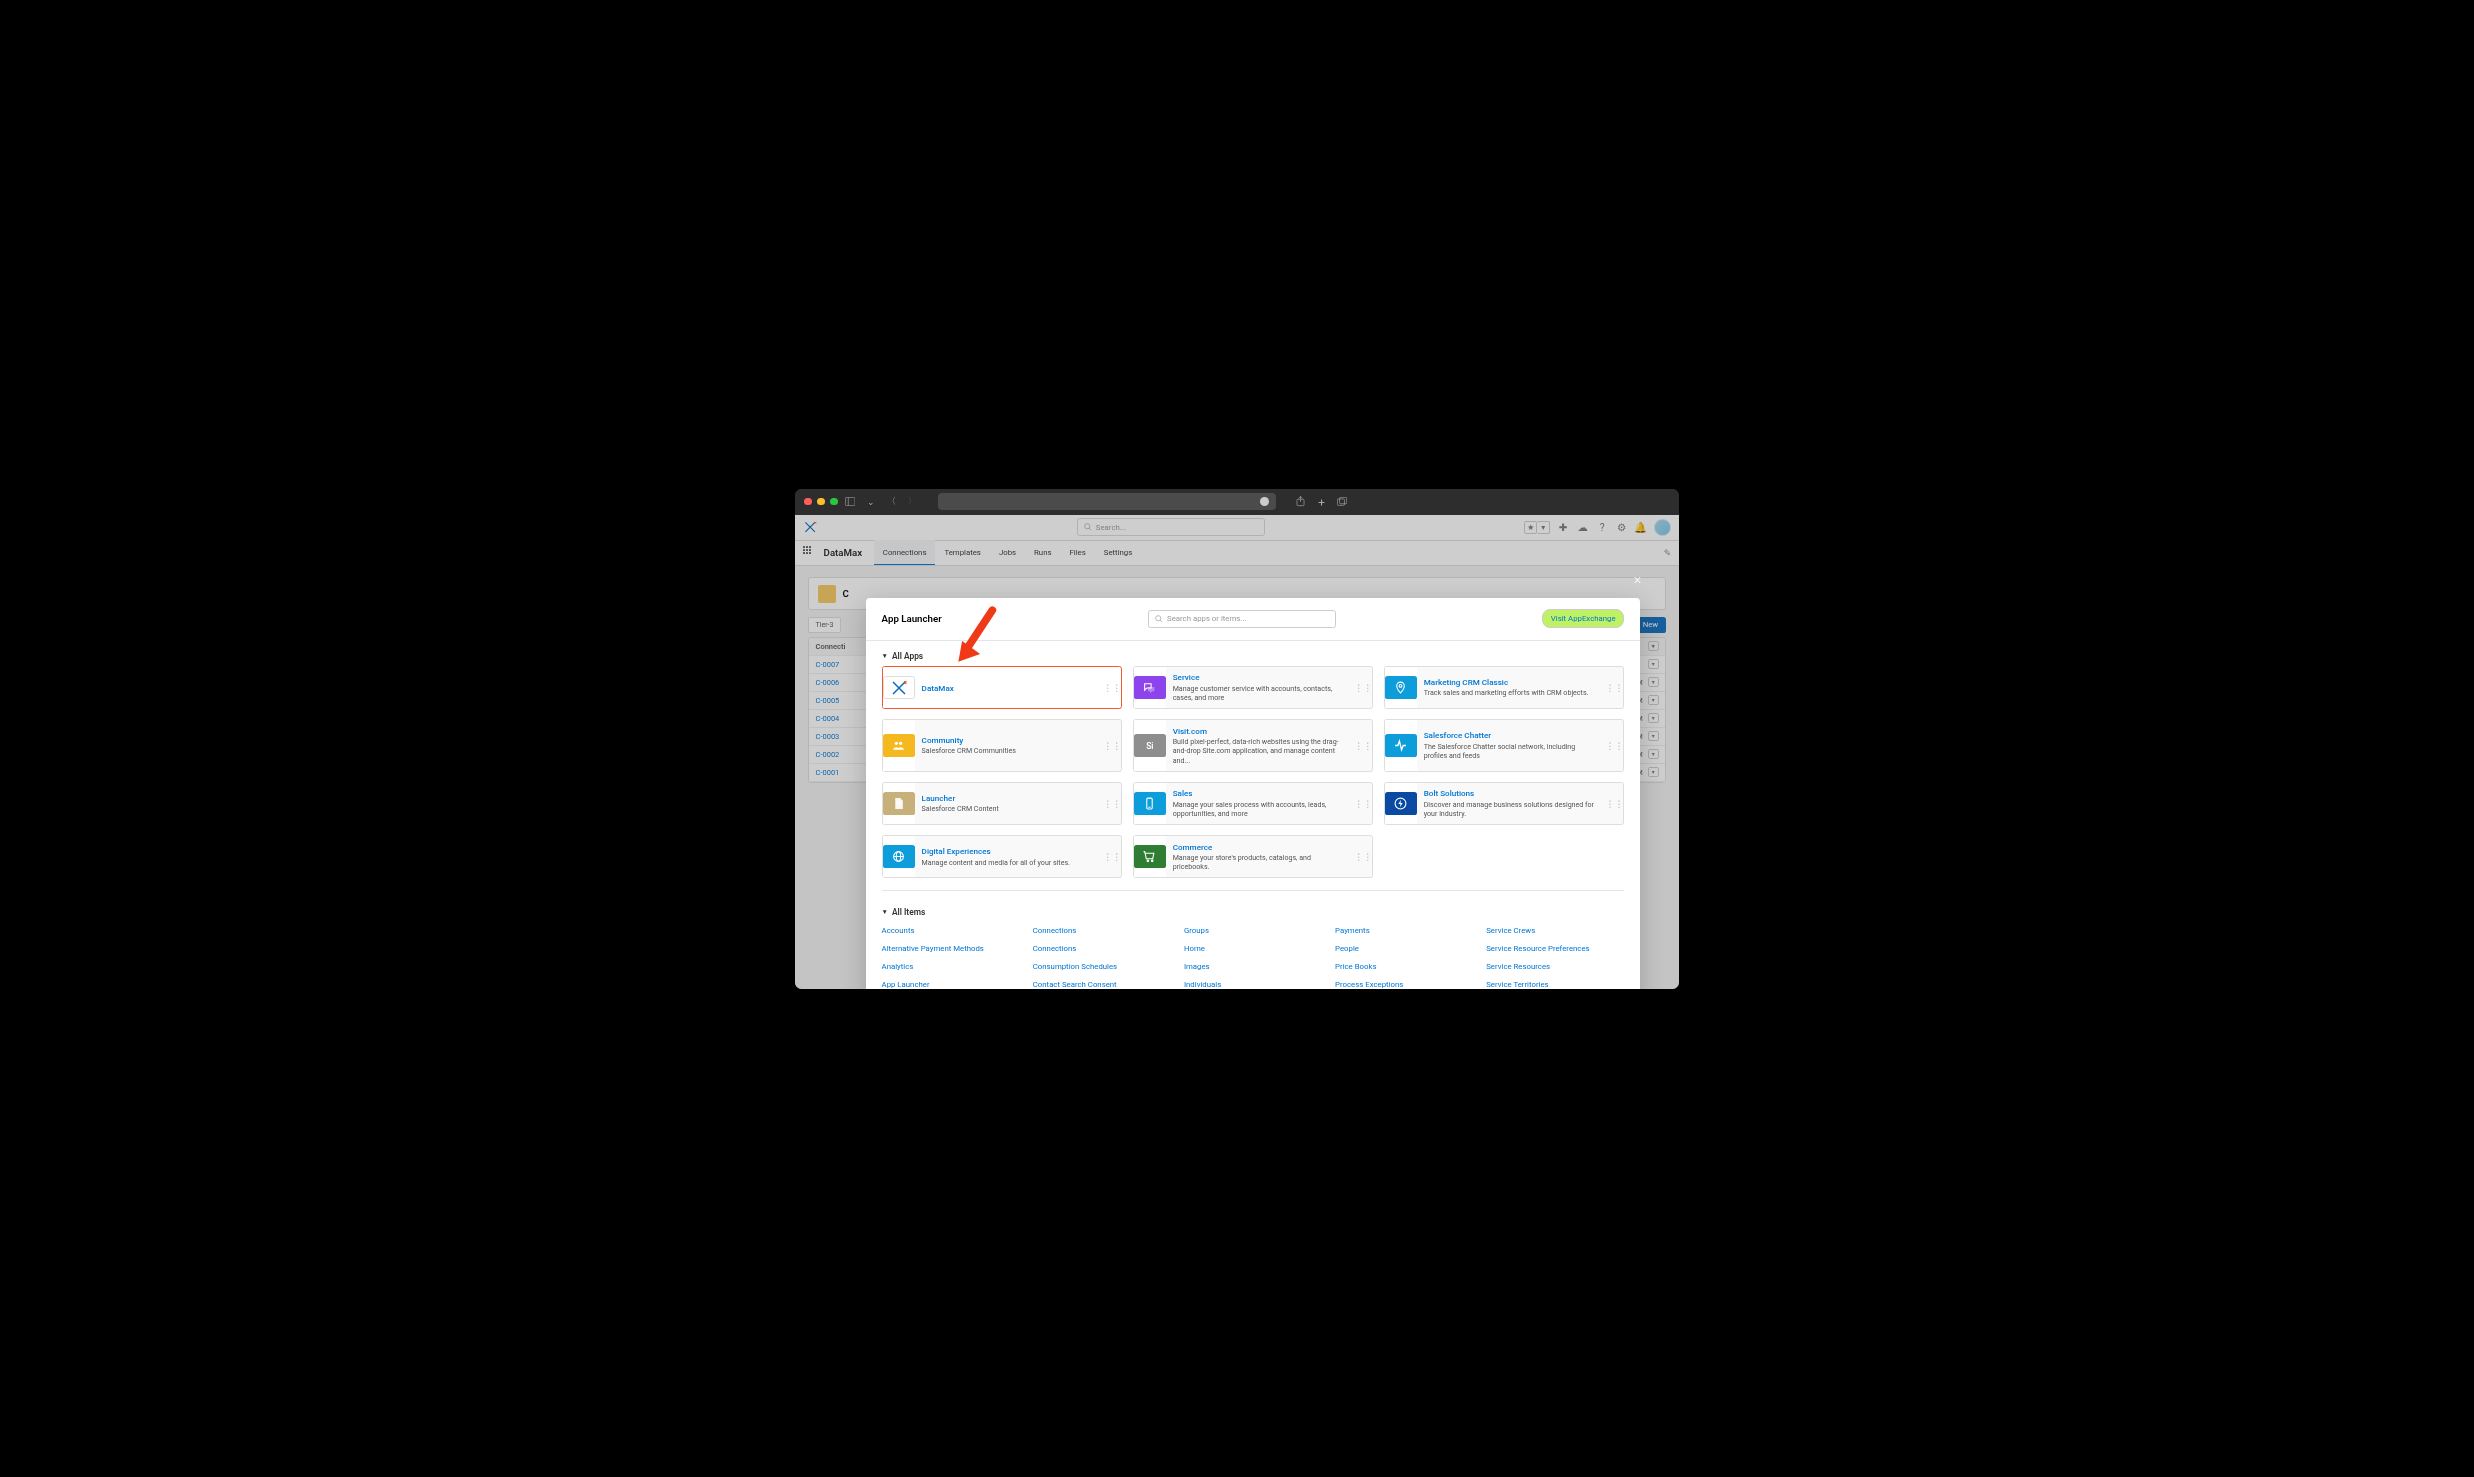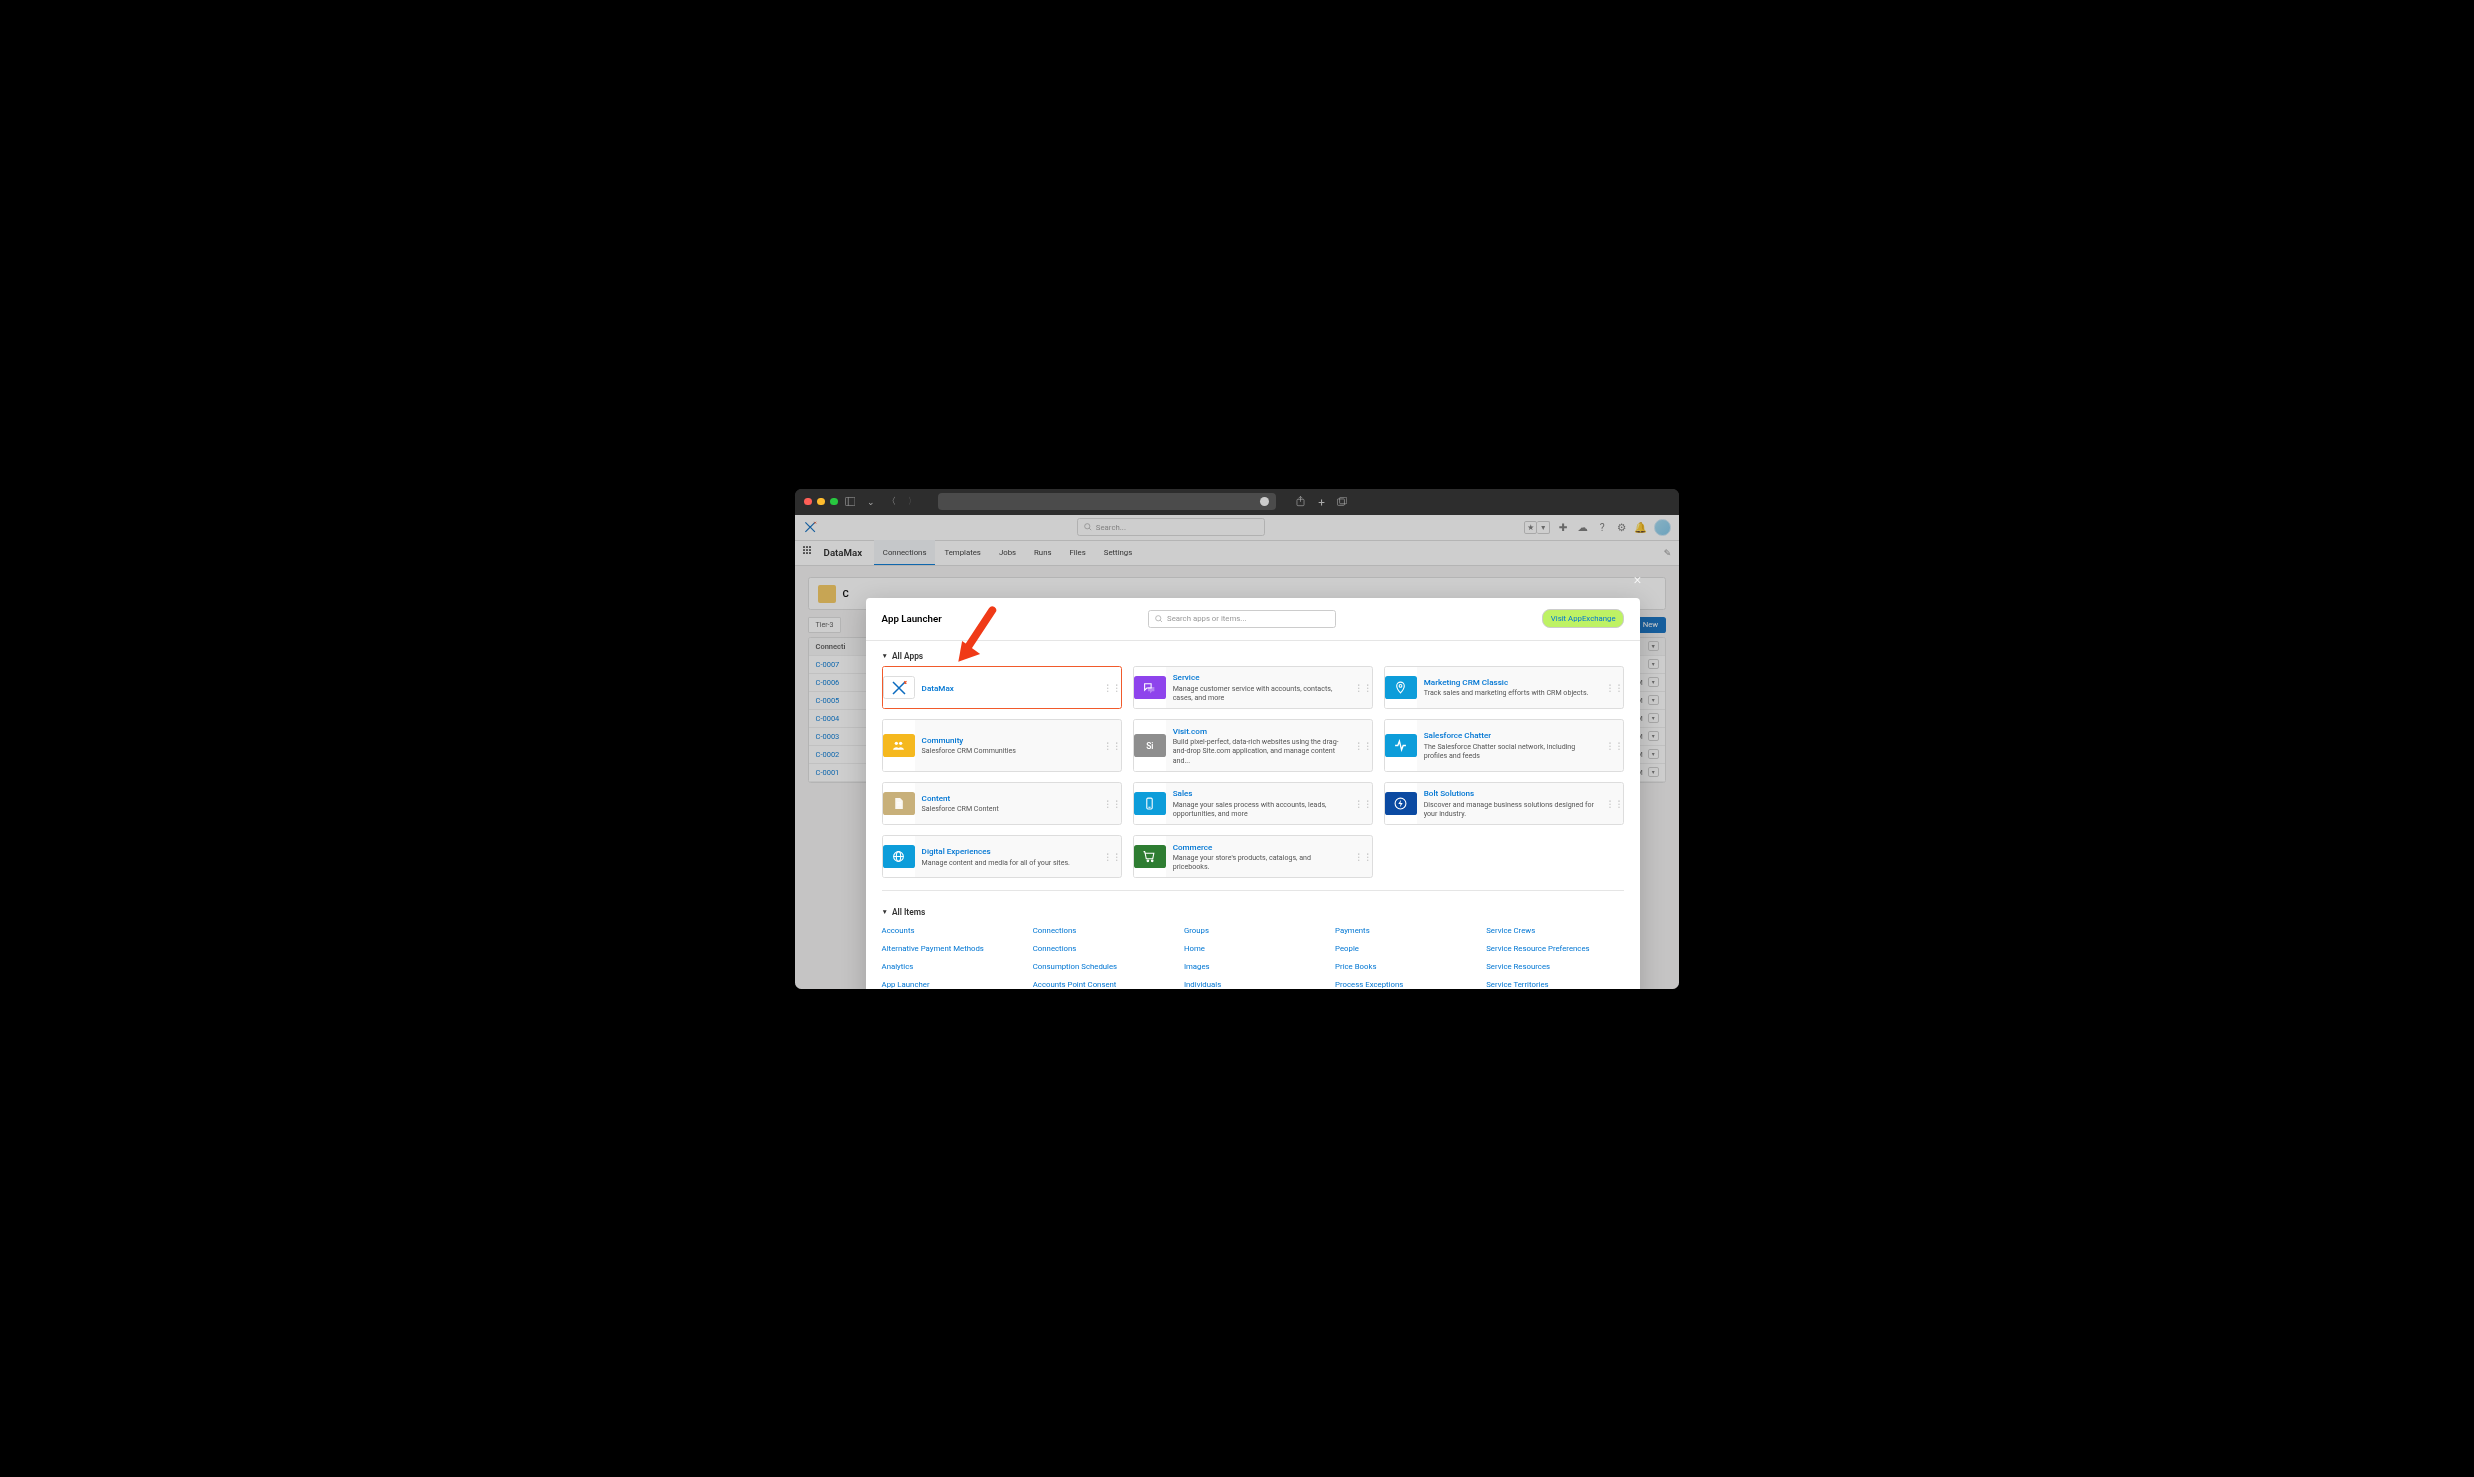--- a/index.html
+++ b/index.html
@@ -360,21 +360,21 @@
     <div class="card-ic">
                 <div class="ic-box" style="background:#c8b07a;">
                   <svg width="13" height="13" viewBox="0 0 24 24" fill="#fff">
                     <path d="M6 2h9l5 5v15H6z" opacity=".9"></path>
                     <rect x="9" y="10" width="8" height="1.5"></rect>
                     <rect x="9" y="14" width="8" height="1.5"></rect>
                   </svg>
                 </div>
               </div>
     <div class="card-body">
-      <div class="card-title">Content</div>
+      <div class="card-title">Launcher</div>
       <div class="card-desc">Salesforce CRM Content</div>
     </div>
     <div class="card-drag">⋮⋮</div>
             </div>
             <div class="card">
     <div class="card-ic">
                 <div class="ic-box" style="background:#0d9dda;">
                   <svg width="13" height="13" viewBox="0 0 24 24" fill="none" stroke="#fff" stroke-width="2">
                     <rect x="7" y="2" width="10" height="20" rx="2"></rect>
                     <line x1="10" y1="19" x2="14" y2="19" stroke-width="2"></line>
@@ -455,21 +455,21 @@
             <div class="item-link">Connections</div>
             <div class="item-link">Home</div>
             <div class="item-link">People</div>
             <div class="item-link">Service Resource Preferences</div>
             <div class="item-link">Analytics</div>
             <div class="item-link">Consumption Schedules</div>
             <div class="item-link">Images</div>
             <div class="item-link">Price Books</div>
             <div class="item-link">Service Resources</div>
             <div class="item-link">App Launcher</div>
-            <div class="item-link">Accounts Point Consent</div>
+            <div class="item-link">Contact Search Consent</div>
             <div class="item-link">Individuals</div>
             <div class="item-link">Process Exceptions</div>
             <div class="item-link">Service Territories</div>
           </div>
       </div>
     </div>
 
     <svg class="arrow" width="45" height="58" viewBox="0 0 70 90">
       <path d="M55 8 L14 70" stroke="#f03a17" stroke-width="12" stroke-linecap="round"></path>
       <polygon points="2,88 8,56 36,76" fill="#f03a17"></polygon>

